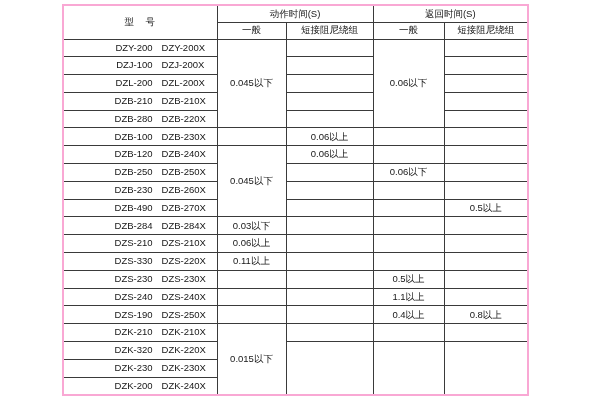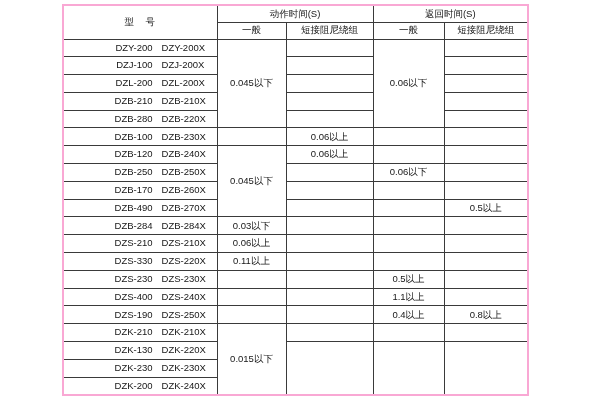--- a/index.html
+++ b/index.html
@@ -93,21 +93,21 @@
       <td></td>
       <td></td>
     </tr>
     <tr>
       <td class="model"><span class="m1">DZB-250</span><span class="m2">DZB-250X</span></td>
       <td></td>
       <td>0.06以下</td>
       <td></td>
     </tr>
     <tr>
-      <td class="model"><span class="m1">DZB-170</span><span class="m2">DZB-260X</span></td>
+      <td class="model"><span class="m1">DZB-230</span><span class="m2">DZB-260X</span></td>
       <td></td>
       <td></td>
       <td></td>
     </tr>
     <tr>
       <td class="model"><span class="m1">DZB-490</span><span class="m2">DZB-270X</span></td>
       <td></td>
       <td></td>
       <td>0.5以上</td>
     </tr>
@@ -133,42 +133,42 @@
       <td></td>
     </tr>
     <tr>
       <td class="model"><span class="m1">DZS-230</span><span class="m2">DZS-230X</span></td>
       <td></td>
       <td></td>
       <td>0.5以上</td>
       <td></td>
     </tr>
     <tr>
-      <td class="model"><span class="m1">DZS-400</span><span class="m2">DZS-240X</span></td>
+      <td class="model"><span class="m1">DZS-240</span><span class="m2">DZS-240X</span></td>
       <td></td>
       <td></td>
       <td>1.1以上</td>
       <td></td>
     </tr>
     <tr>
       <td class="model"><span class="m1">DZS-190</span><span class="m2">DZS-250X</span></td>
       <td></td>
       <td></td>
       <td>0.4以上</td>
       <td>0.8以上</td>
     </tr>
     <tr>
       <td class="model"><span class="m1">DZK-210</span><span class="m2">DZK-210X</span></td>
       <td rowspan="4">0.015以下</td>
       <td></td>
       <td></td>
       <td></td>
     </tr>
     <tr>
-      <td class="model"><span class="m1">DZK-130</span><span class="m2">DZK-220X</span></td>
+      <td class="model"><span class="m1">DZK-320</span><span class="m2">DZK-220X</span></td>
       <td rowspan="3"></td>
       <td rowspan="3"></td>
       <td rowspan="3"></td>
     </tr>
     <tr>
       <td class="model"><span class="m1">DZK-230</span><span class="m2">DZK-230X</span></td>
     </tr>
     <tr>
       <td class="model"><span class="m1">DZK-200</span><span class="m2">DZK-240X</span></td>
     </tr>

